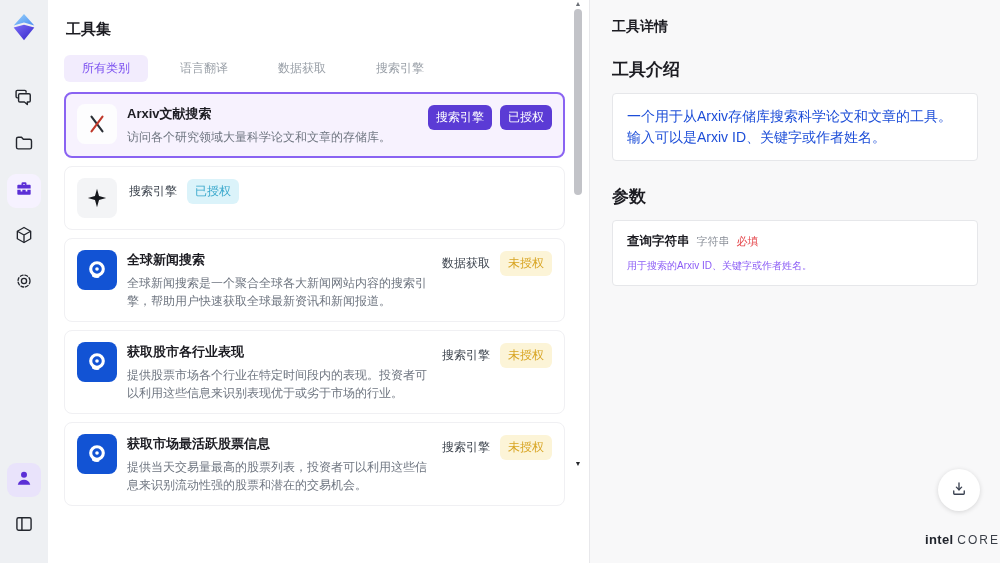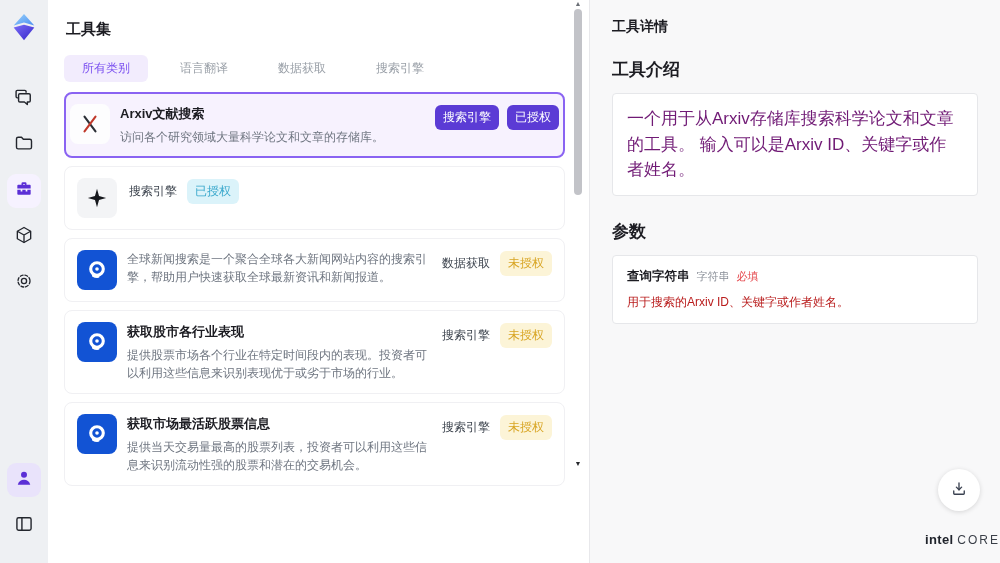--- a/index.html
+++ b/index.html
@@ -25,21 +25,21 @@
 
   
   .main{width:542px;background:#fff;border-right:1px solid #e8e8eb;padding:18px 0 0 16px;position:relative;flex-shrink:0}
   .page-title{font-size:15px;font-weight:bold;margin:2px 0 16px 2px}
   .tabs{display:flex;gap:14px;margin-bottom:10px}
   .tab{font-size:12px;color:#9aa0a8;padding:5px 18px;border-radius:6px;cursor:pointer;white-space:nowrap}
   .tab.active{background:var(--accent-soft);color:var(--accent-text)}
   .tool-list{position:relative;height:473px;overflow:hidden;padding-right:24px}
   .tool-card{display:flex;gap:10px;align-items:flex-start;padding:11px 12px;margin-bottom:8px;
     border:1px solid #f0f0f3;border-radius:8px;background:#fff;cursor:pointer}
-  .tool-card.selected{background:var(--selected-bg);border:2px solid var(--selected-border);padding:10px 4px}
+  .tool-card.selected{background:var(--selected-bg);border:2px solid var(--selected-border);padding:10px 11px}
   .tool-icon{width:40px;height:40px;border-radius:8px;background:#f3f4f6;display:flex;align-items:center;
     justify-content:center;flex-shrink:0}
   .tool-icon.arxiv-icon{background:#fdfdfe}
   .tool-icon.globalnews-icon{background:#1253d4}
   .tool-body{flex:1;min-width:0}
   .tool-name{font-size:13px;font-weight:bold;margin:1px 0 5px}
   .tool-desc{font-size:12px;color:#6f7681;line-height:1.5}
   .tool-badges{display:flex;gap:8px;align-items:center;white-space:nowrap;margin-top:1px}
   .badge{font-size:12px;border-radius:6px;padding:4px 8px}
   .badge-solid{background:var(--accent);color:#fff}
@@ -51,26 +51,26 @@
   .scrollbar{position:absolute;top:0;right:6px;width:10px;height:468px}
   .sb-arrow{position:absolute;left:0;width:10px;font-size:7px;line-height:8px;color:#6b6f76;text-align:center;cursor:pointer}
   .sb-arrow.up{top:0}.sb-arrow.down{bottom:0;color:#26282c}
   .sb-thumb{position:absolute;top:9px;left:1px;width:8px;height:186px;background:#c2c3c8;border-radius:4px;cursor:grab}
 
   
   .details{flex:1;background:#f8f8f9;padding:18px 22px;position:relative}
   .details-title{font-size:14px;font-weight:bold;margin-bottom:22px}
   .section-heading{font-size:17px;font-weight:bold;margin-bottom:12px}
   .box{background:#fff;border:1px solid #e6e7ea;border-radius:4px;padding:12px 14px;margin-bottom:24px}
-  .intro-text{font-size:17px;color:#701a75;line-height:1.5}
+  .intro-text{font-size:14px;color:#1d4ed8;line-height:1.5}
   .param-head{display:flex;align-items:baseline;gap:7px;margin-bottom:9px}
   .param-name{font-size:12.5px;font-weight:bold}
   .param-type{font-size:11px;color:#8a8f98}
   .param-required{font-size:11px;color:#e5484d}
-  .param-desc{font-size:12px;color:#b91c1c}
+  .param-desc{font-size:10px;color:#8b5cf6}
 
   .fab{position:absolute;right:20px;bottom:52px;width:42px;height:42px;border-radius:50%;background:#fff;
     border:none;box-shadow:0 1px 5px rgba(0,0,0,.14);display:flex;align-items:center;justify-content:center;cursor:pointer}
   .brand{position:absolute;right:0;bottom:16px;display:flex;align-items:center;gap:4px}
   .brand-intel{font-size:13px;font-weight:bold;color:#20242c;letter-spacing:.3px}
   .brand-core{font-size:12px;font-weight:300;color:#3a3f48;letter-spacing:2px}
 </style>
 </head>
 <body>
 
@@ -178,20 +178,21 @@
   </div>
         <div class="tool-card">
     <div class="tool-icon globalnews-icon">
             <svg width="24" height="24" viewBox="0 0 24 24">
               <circle cx="12" cy="11" r="6.3" fill="none" stroke="#fff" stroke-width="3.1"></circle>
               <circle cx="12" cy="11" r="1.8" fill="#fff"></circle>
               <path d="M8.2 17.6c1.6 1 3 1.2 5 1" stroke="#fff" stroke-width="2.5" stroke-linecap="round" fill="none"></path>
             </svg>
           </div>
     <div class="tool-body">
+      <div class="tool-name">全球新闻搜索</div>
       <div class="tool-desc">全球新闻搜索是一个聚合全球各大新闻网站内容的搜索引擎，帮助用户快速获取全球最新资讯和新闻报道。</div>
     </div>
     <div class="tool-badges">
       <span class="badge badge-plain">数据获取</span>
       <span class="badge badge-yellow">未授权</span>
     </div>
   </div>
         <div class="tool-card">
     <div class="tool-icon globalnews-icon">
             <svg width="24" height="24" viewBox="0 0 24 24">

